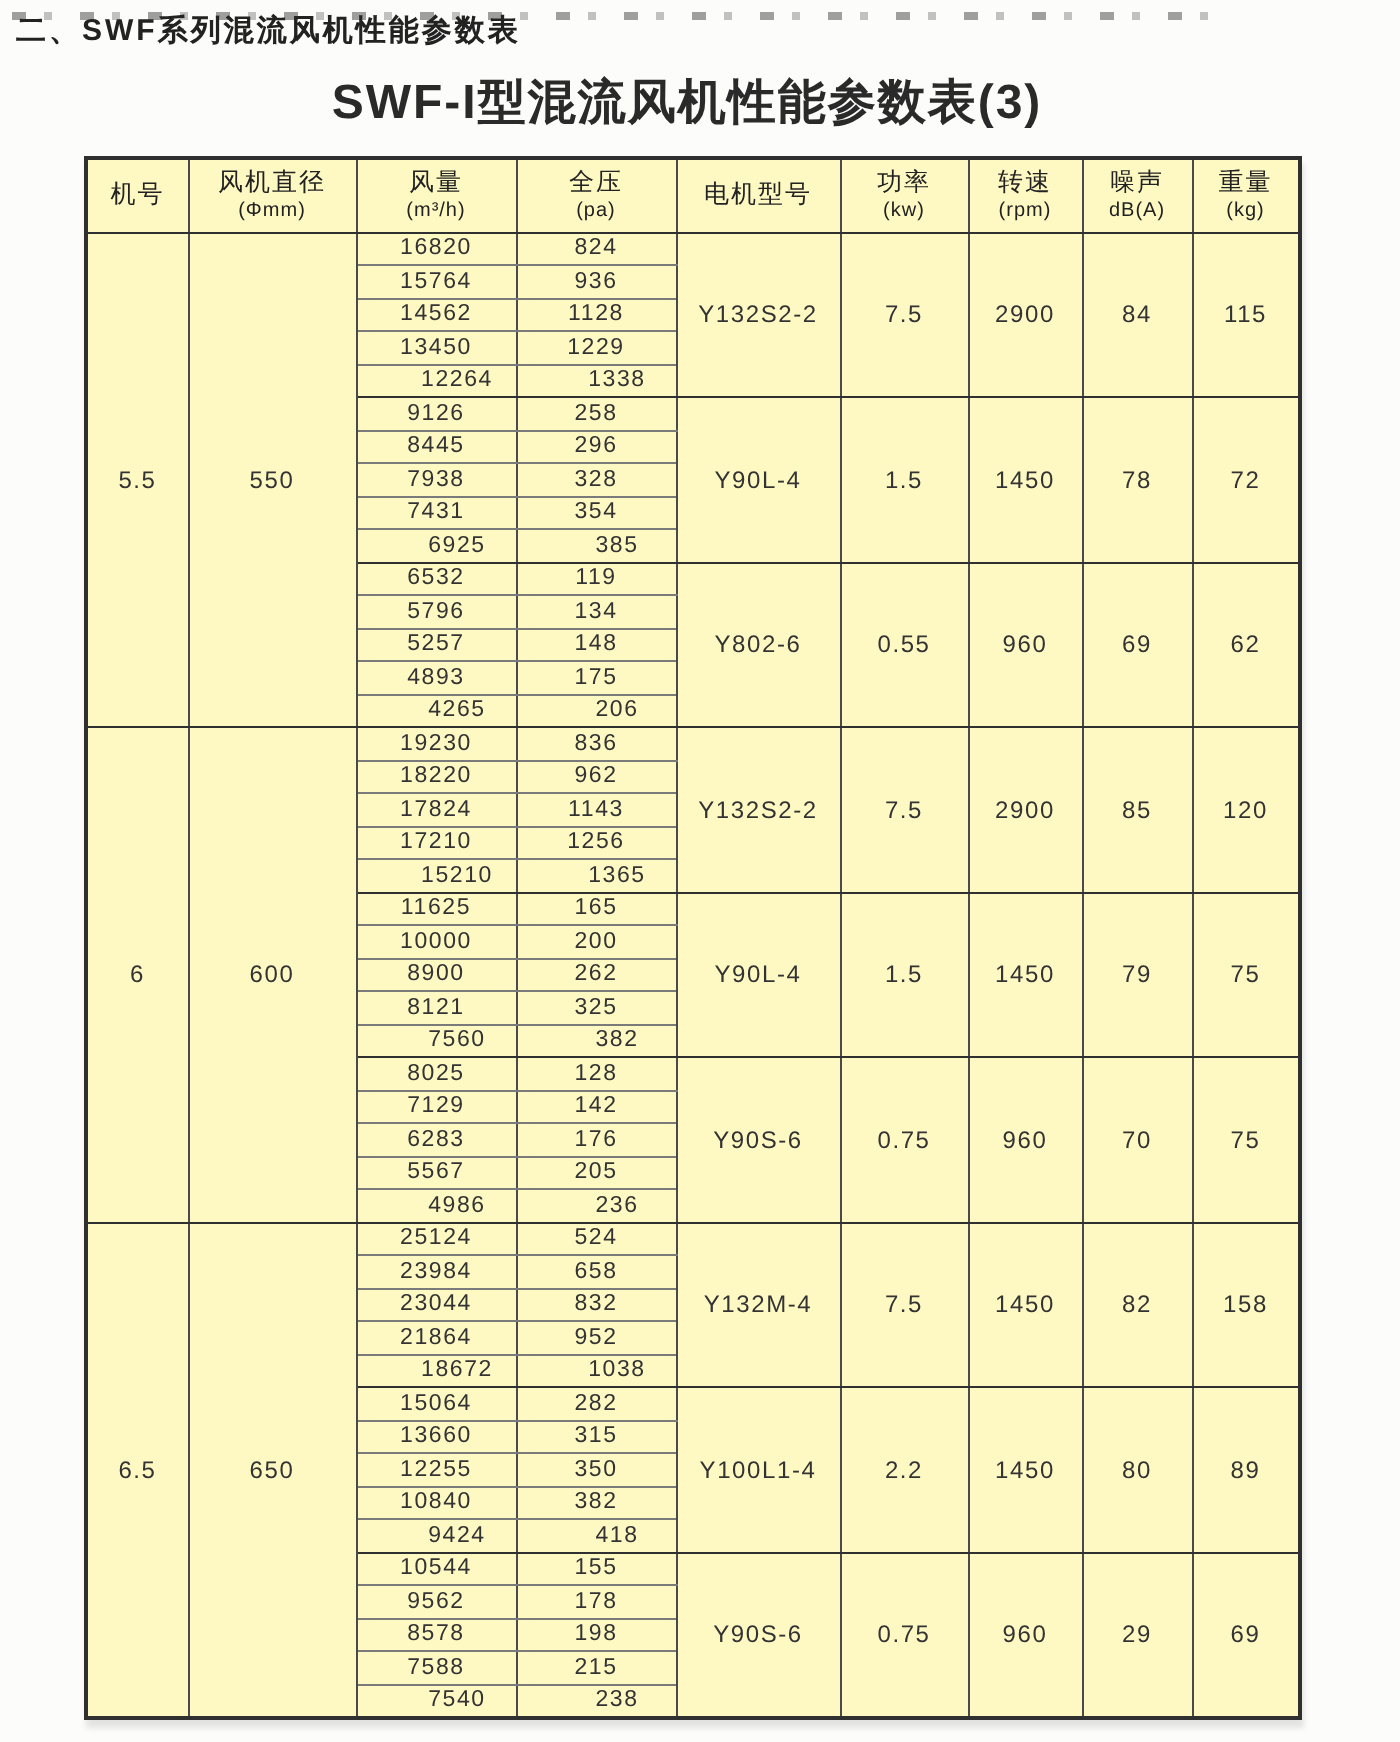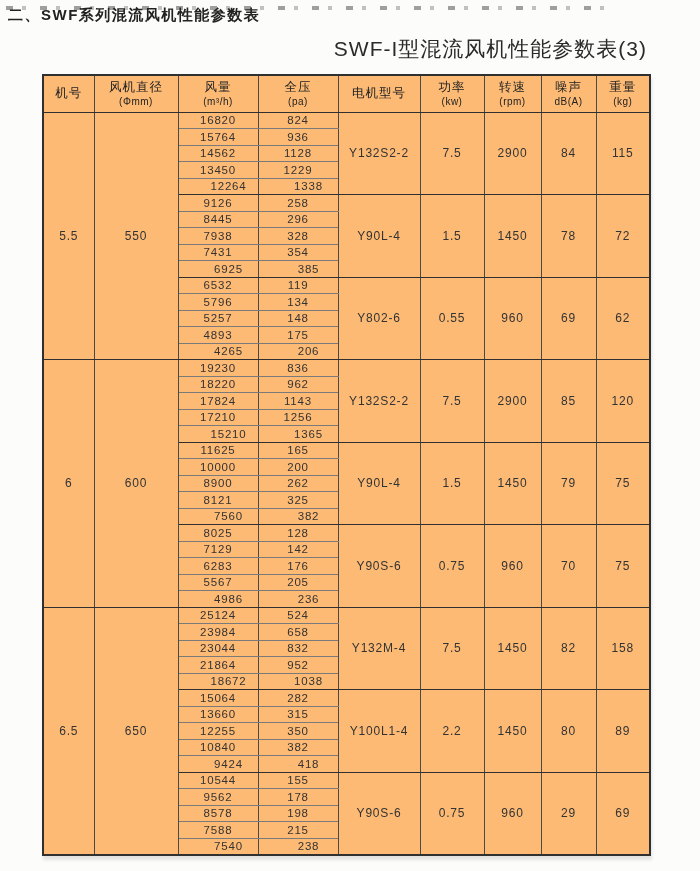--- a/index.html
+++ b/index.html
@@ -29,33 +29,33 @@
   }
   h1.title{
     margin:6px 0 0 8px;
     font-size:15px;
     font-weight:bold;
     letter-spacing:1.5px;
     color:#222;
   }
   h2.subtitle{
     margin:10px 0 0 40px;
-    text-align:right;
-    font-size:21px;
-    font-weight:normal;
+    text-align:center;
+    font-size:24px;
+    font-weight:bold;
     letter-spacing:1px;
     width:607px;
     color:#2a2a2a;
   }
   table.fan-table{
     border-collapse:collapse;
     table-layout:fixed;
     margin:11px 0 0 42px;
     width:607px;
-    background:#fdba74;
+    background:#fef9c3;
     border:2px solid var(--line-dark);
     box-shadow:1px 4px 3px rgba(0,0,0,.10);
   }
   th,td{
     border-left:1px solid var(--line);
     border-right:1px solid var(--line);
     padding:0;
     text-align:center;
     vertical-align:middle;
     overflow:hidden;

